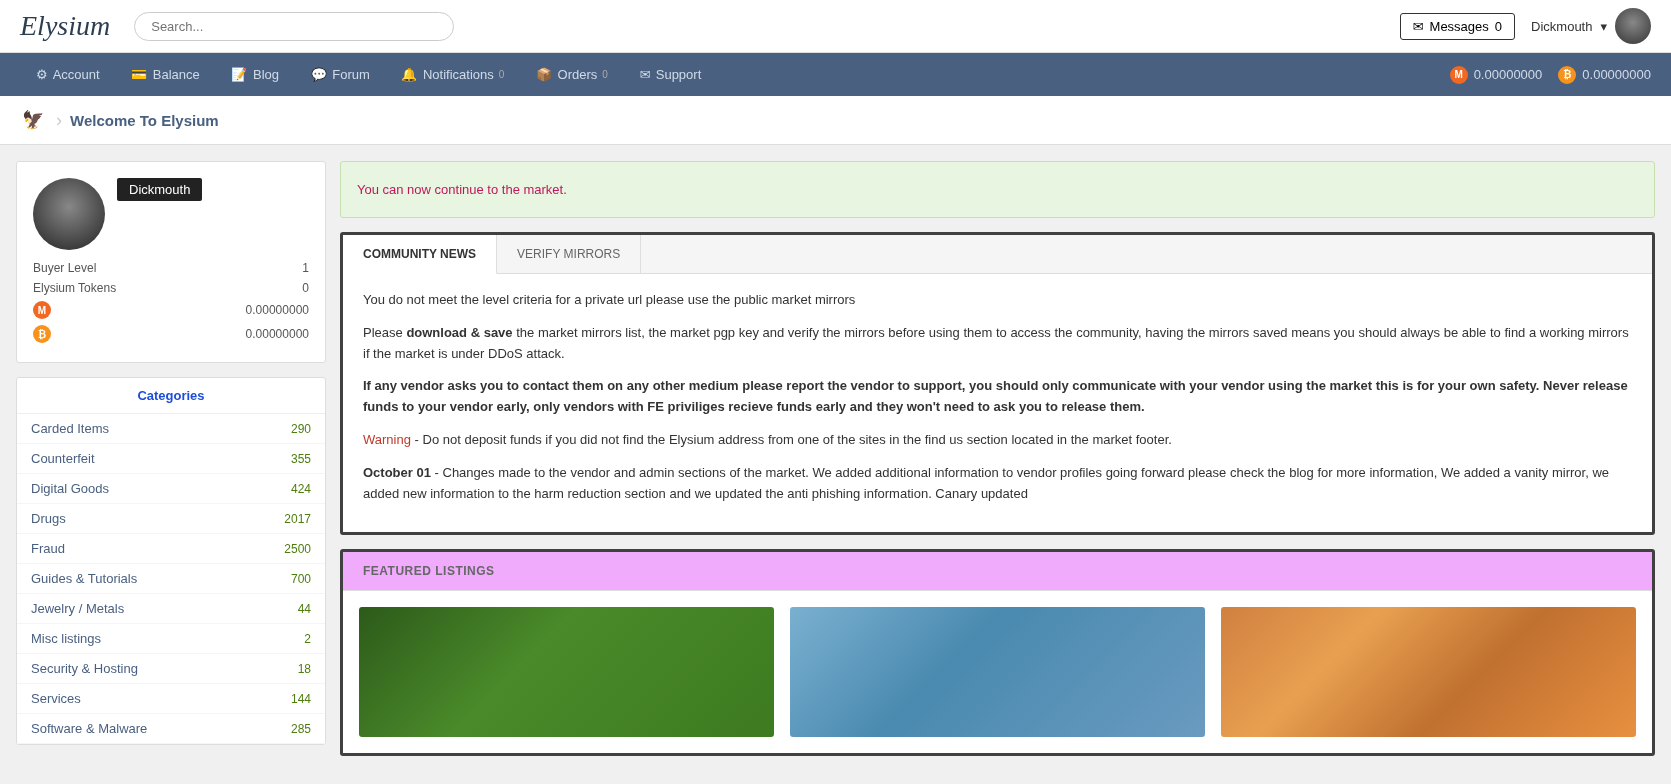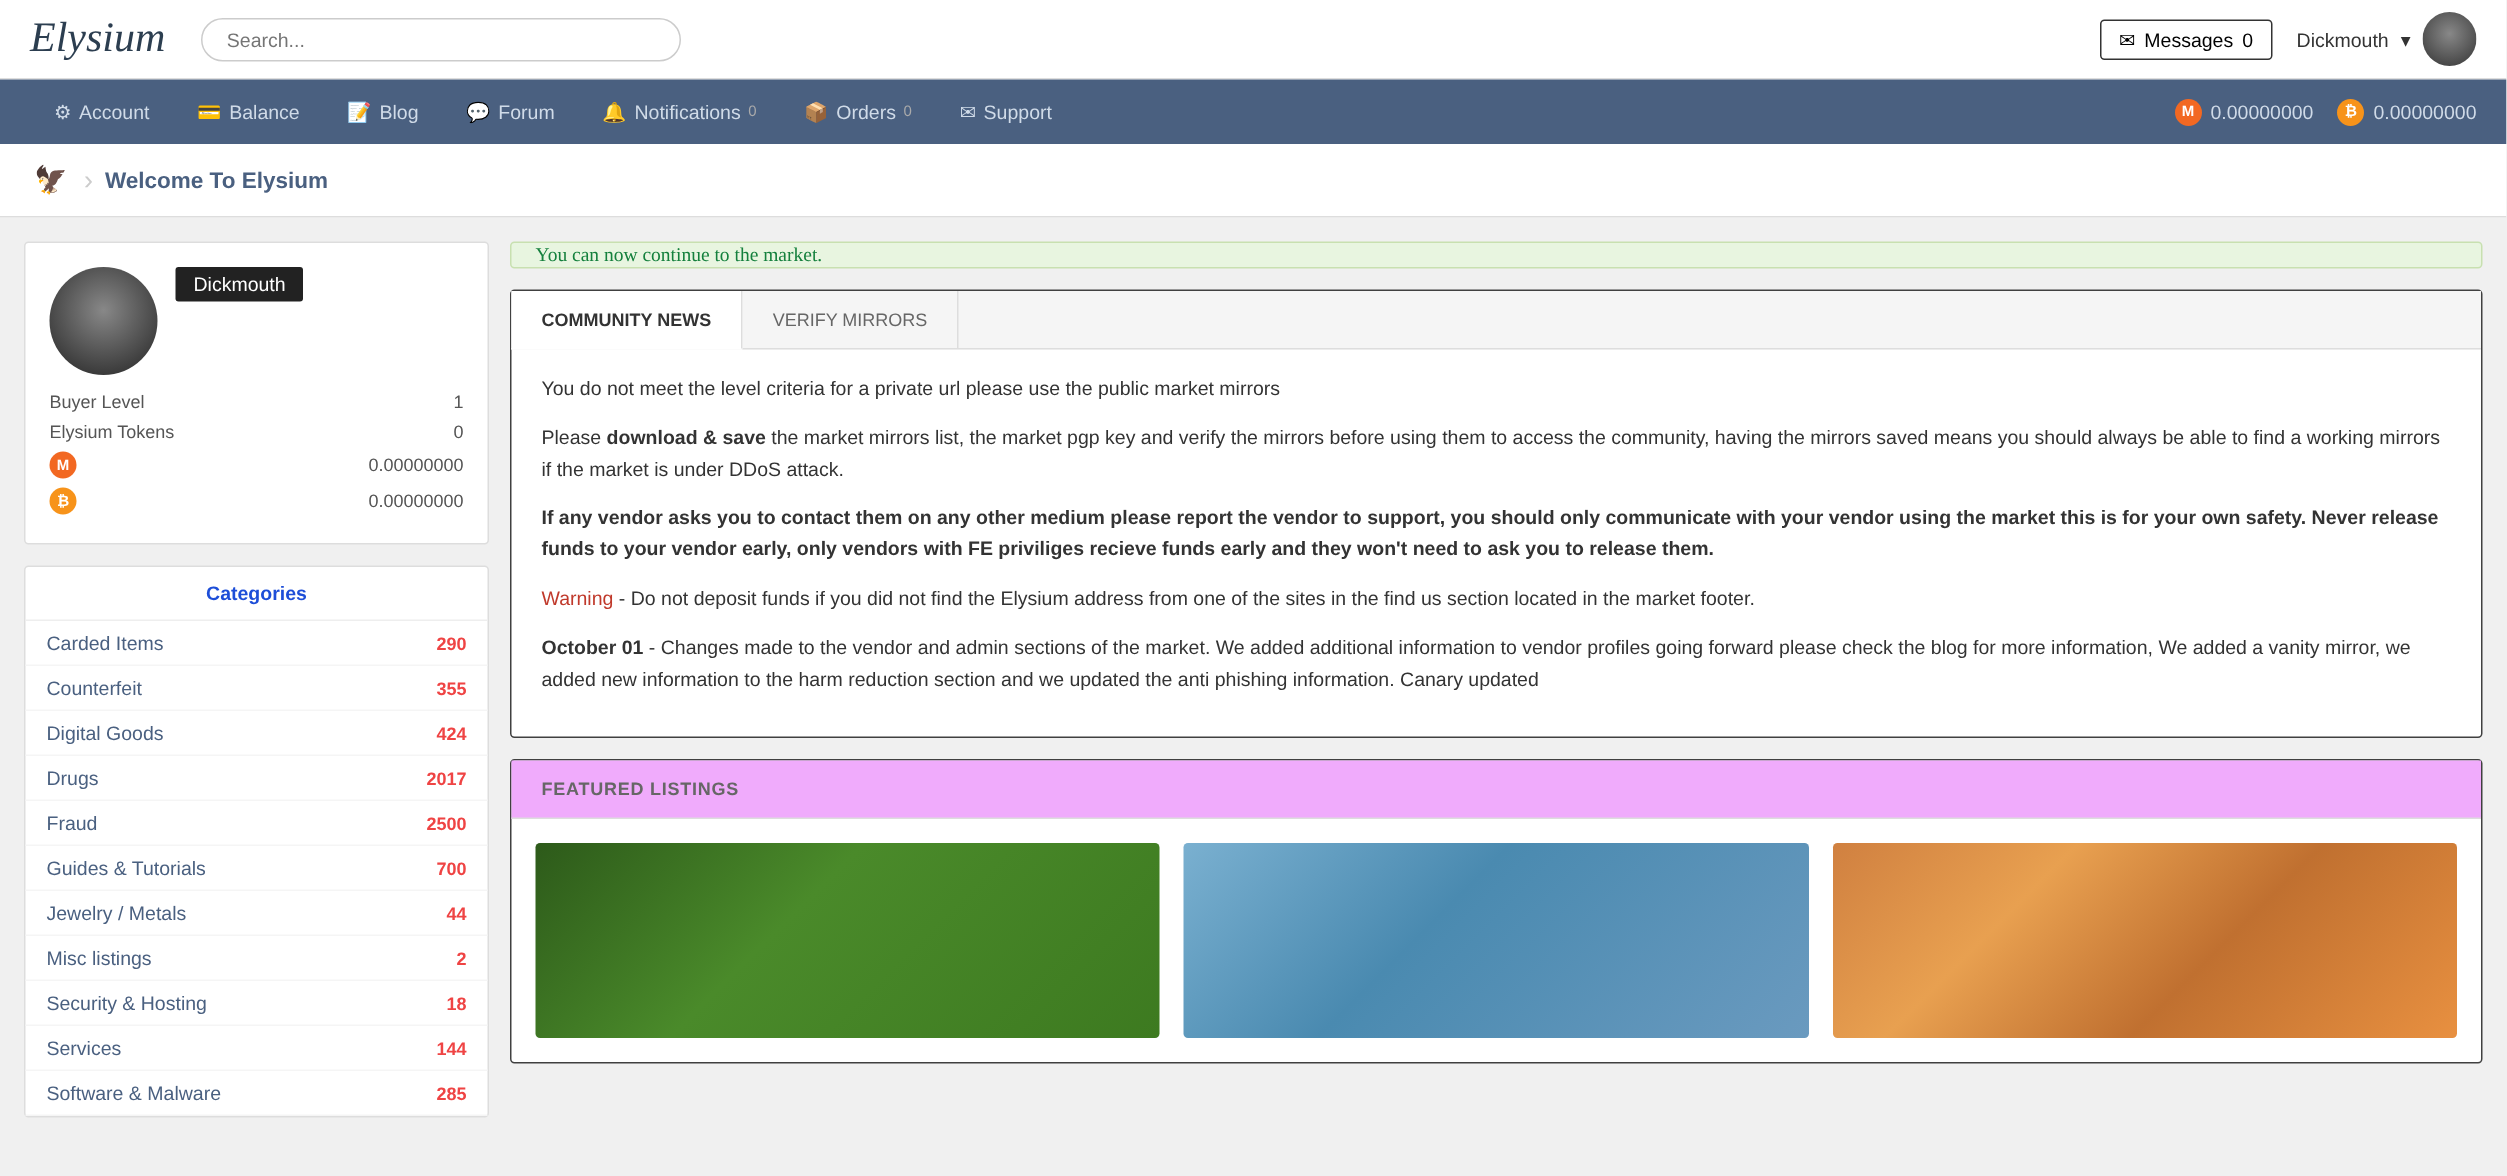--- a/index.html
+++ b/index.html
@@ -242,49 +242,47 @@
       display: flex;
       justify-content: space-between;
       align-items: center;
       padding: 7px 14px;
       border-bottom: 1px solid #f5f5f5;
       cursor: pointer;
       font-size: 13px;
       color: #4a6080;
     }
     .category-count {
-      color: #ef4444;
+      color: #4d7c0f;
       font-size: 12px;
-      font-weight: bold;
     }
 
     
     .right-content {
       flex: 1;
       margin-left: 14px;
       display: flex;
       flex-direction: column;
       gap: 14px;
     }
 
     
     .alert-green {
       background: #e8f5e0;
       border: 1px solid #c8e0b0;
       border-radius: 3px;
-      padding: 0 16px;
-      font-size: 13px;
-      color: #15803d;
-      font-family: Liberation Serif, serif;
+      padding: 20px 16px;
+      font-size: 13px;
+      color: #be185d;
     }
 
     
     .content-card {
       background: #fff;
-      border: 1px solid #404040;
+      border: 3px solid #404040;
       border-radius: 3px;
     }
     .content-card-tabs {
       display: flex;
       border-bottom: 1px solid #ddd;
       background: #f5f5f5;
     }
     .content-tab {
       padding: 12px 20px;
       font-size: 12px;

